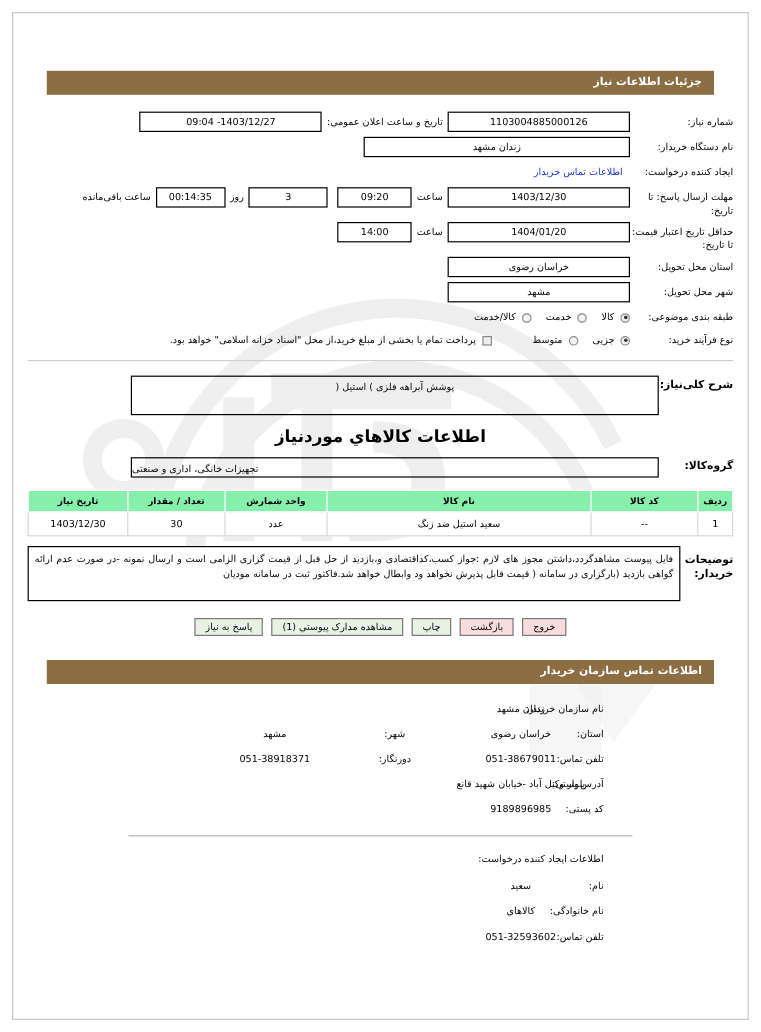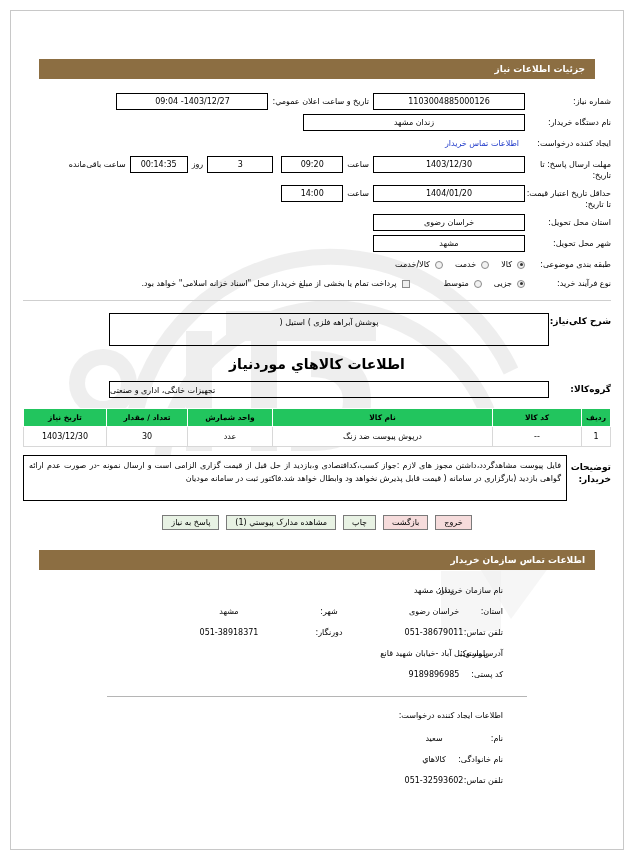--- a/index.html
+++ b/index.html
@@ -187,21 +187,21 @@
     box-sizing: border-box;
   }
 
   table.items {
     width: 100%;
     border-collapse: collapse;
     margin-top: 10px;
     font-size: 8px;
   }
   table.items th {
-    background: #22c55e;
+    background: #86efac;
     border: 1px solid #ffffff;
     font-weight: bold;
     height: 15px;
     padding: 1px 2px;
     text-align: center;
     font-size: 7.5px;
     color: #000000;
   }
   table.items td {
     border: 1px solid #d8d8d8;
@@ -428,21 +428,21 @@
             <th class="c-name">نام کالا</th>
             <th class="c-unit">واحد شمارش</th>
             <th class="c-qty">تعداد / مقدار</th>
             <th class="c-date">تاریخ نیاز</th>
           </tr>
         </thead>
         <tbody>
           <tr>
             <td>1</td>
             <td>--</td>
-            <td>درپوش پیوست ضد زنگ</td>
+            <td>سعید استیل ضد زنگ</td>
             <td>عدد</td>
             <td>30</td>
             <td>1403/12/30</td>
           </tr>
         </tbody>
       </table>
 
       <div class="notes-row">
         <div class="big-label">توضیحات خریدار:</div>
         <div class="notes-box">فایل پیوست  مشاهدگردد،داشتن مجوز های لازم :جواز  کسب،کداقتصادی و،بازدید از حل قبل از قیمت گزاری الزامی است و ارسال نمونه -در صورت عدم ارائه گواهی بازدید (بارگزاری در سامانه ( قیمت قابل پذیرش نخواهد ود وابطال خواهد شد.فاکتور ثبت در سامانه مودیان</div>

